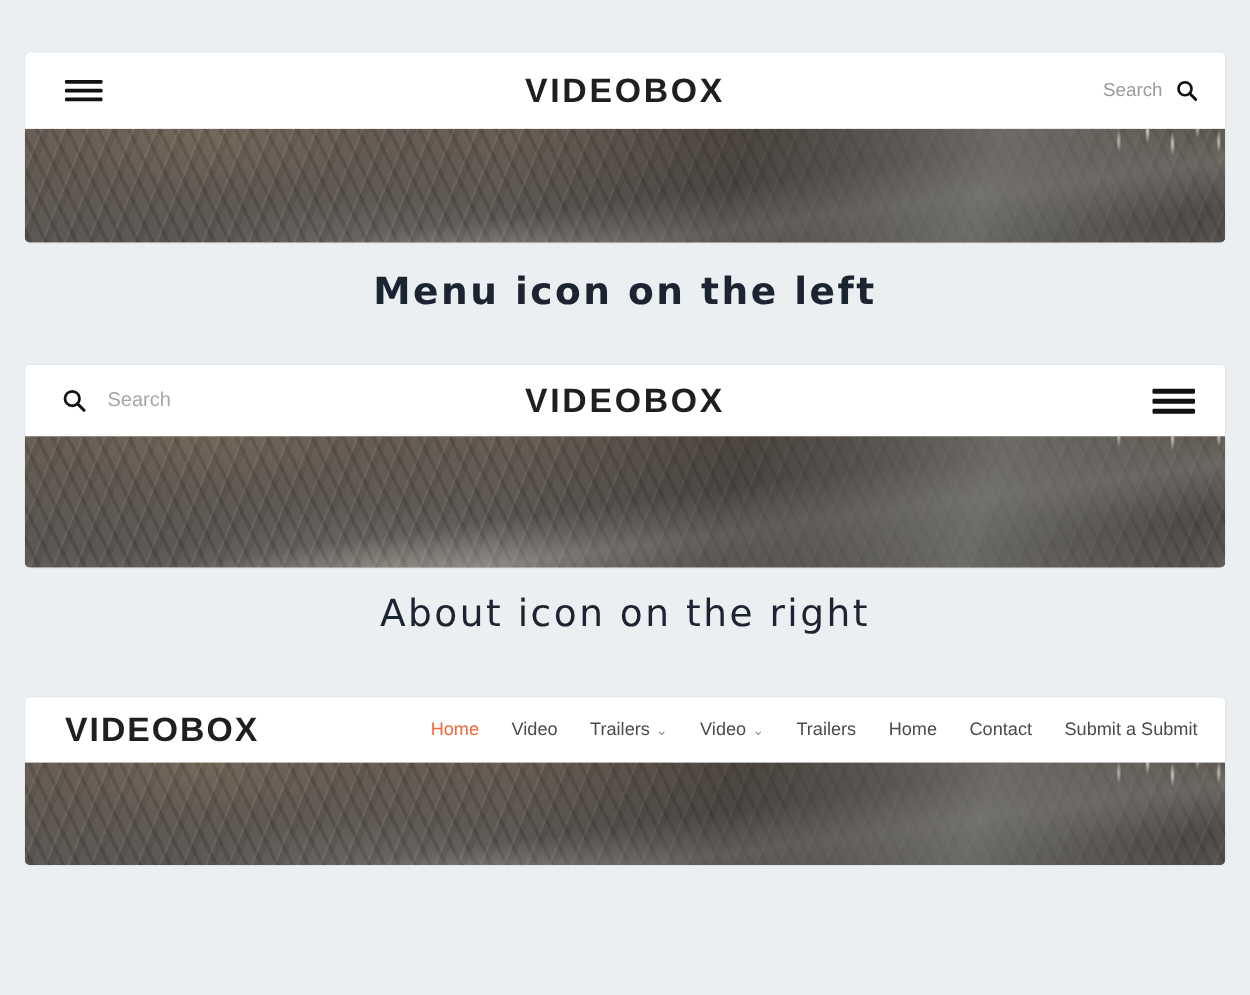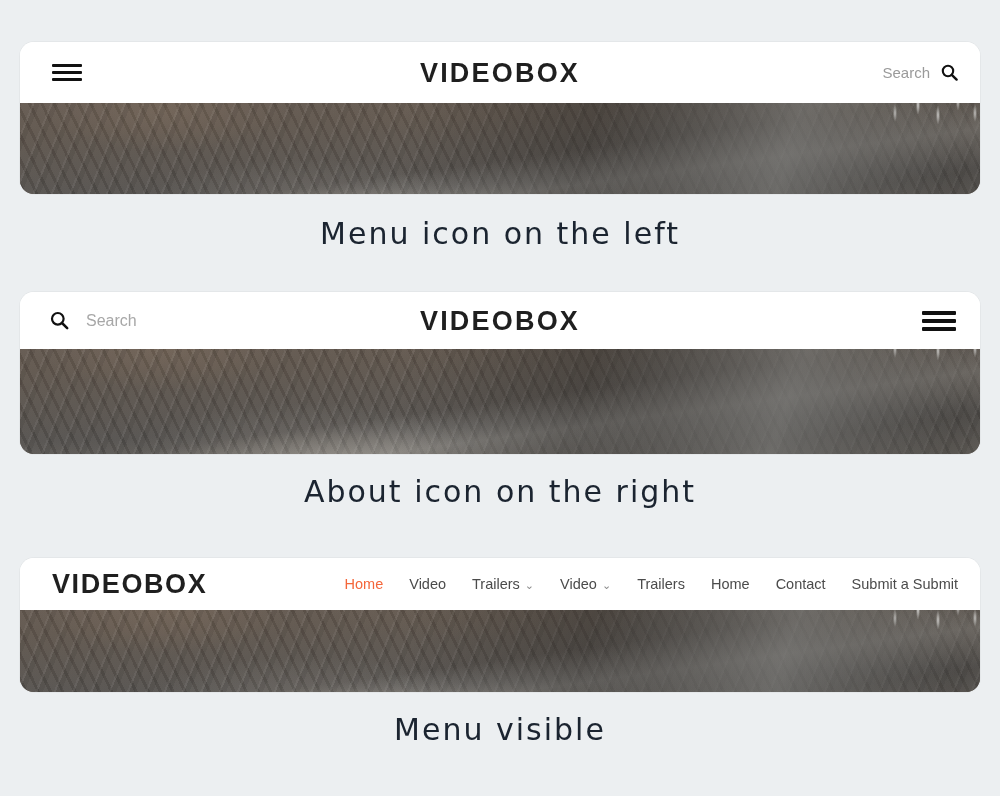--- a/index.html
+++ b/index.html
@@ -24,21 +24,21 @@
 
   
   .demo {
     position: absolute;
     left: 20px;
   }
   .panel {
     position: relative;
     overflow: hidden;
     background: #ffffff;
-    border-radius: 14px;
+    border-radius: 4px;
     box-shadow: 0 0 0 1px rgba(0,0,0,0.03);
   }
 
   
   .hdr {
     position: relative;
     background: #ffffff;
     display: flex;
     align-items: center;
     box-sizing: border-box;
@@ -193,21 +193,21 @@
   #demo2 .hero { height: 105px; }
   #demo2 .hero-img { width: 960px; height: 230px; top: -70px; }
 
   
   #demo3 { top: 558px; }
   #demo3 .panel { width: 960px; height: 134px; }
   #demo3 .hdr { height: 52px; padding: 0 22px 0 32px; }
   #demo3 .hero { height: 82px; }
   #demo3 .hero-img { width: 960px; height: 210px; top: -62px; }
 
-  #cap1 { top: 216px; }
+  #cap1 { top: 216px; font-weight: bold; }
   #cap2 { top: 474px; }
   #cap3 { top: 712px; }
 </style>
 </head>
 <body>
 
 <div class="page">
 
   <div class="demo" id="demo1">
     <div class="panel">
@@ -320,15 +320,14 @@
 
       </div>
 
       <div class="hero">
         <div class="hero-img"></div>
       </div>
 
     </div>
   </div>
 
-  <div class="caption" id="cap3">Menu visible</div>
 
 </div>
 
 </body></html>

